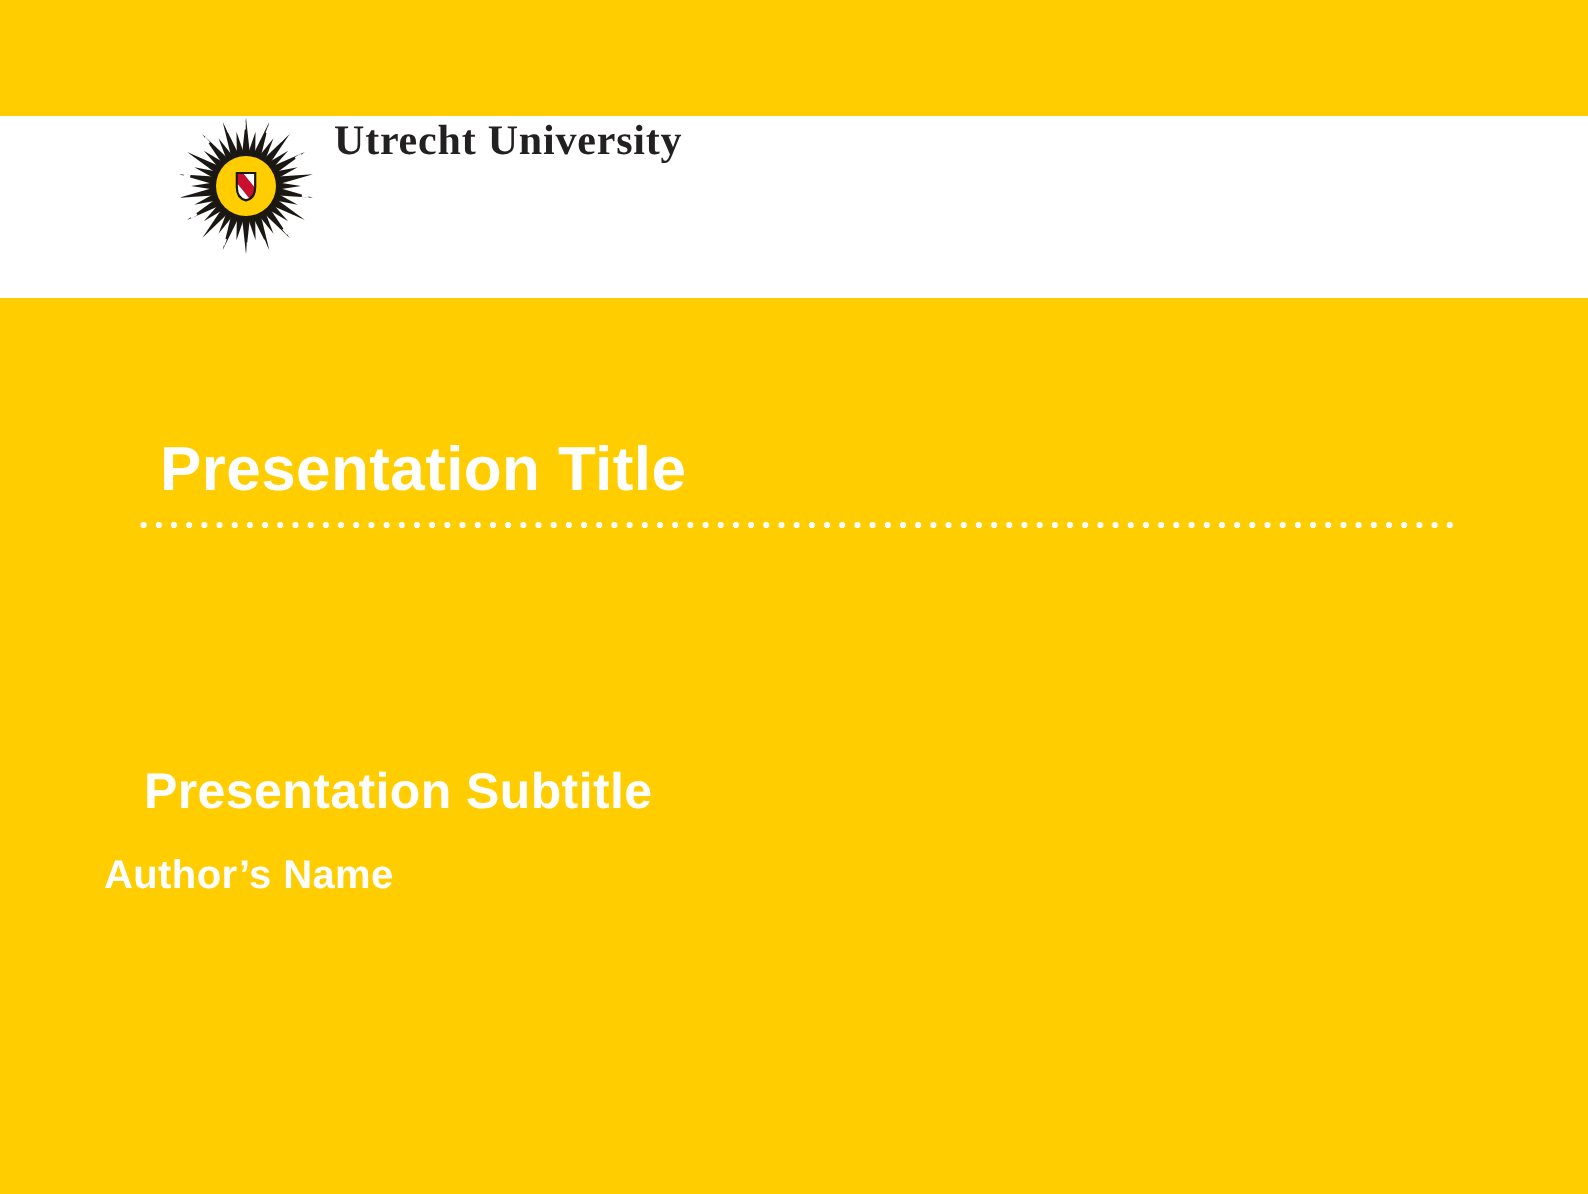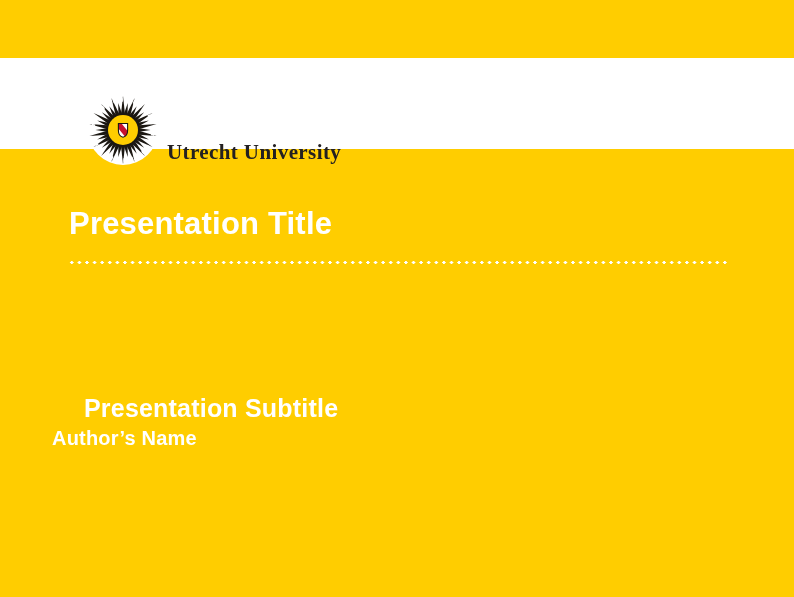--- a/index.html
+++ b/index.html
@@ -21,52 +21,52 @@
   .band-top{
     position:absolute;left:0;top:0;width:794px;height:58px;
     background:var(--yellow);
   }
   .band-white{
     position:absolute;left:0;top:58px;width:794px;height:91px;
     background:var(--white);
   }
   .logo-group{
     position:absolute;left:88px;top:58px;height:91px;
-    display:flex;align-items:flex-end;margin-top:16px;
+    display:flex;align-items:flex-start;
   }
   .emblem{
     width:70px;height:70px;display:block;
   }
   .logo-wordmark{
     margin-left:9px;
     font-family:"Liberation Serif",serif;
     font-weight:bold;
     font-size:21px;
     letter-spacing:0.4px;
     color:var(--ink);
     white-space:nowrap;
   }
   .title{
     position:absolute;left:68px;top:205px;
     font-size:31px;font-weight:bold;color:var(--white);
     letter-spacing:0.2px;
-    margin:1px;
+    margin:12px;
   }
   .dotted-rule{
     position:absolute;left:68px;top:259px;width:662px;height:7px;
     background-image:radial-gradient(circle, var(--white) 1.5px, rgba(255,255,255,0) 1.7px);
     background-size:7.6px 7px;
     background-position:0 center;
     background-repeat:repeat-x;
   }
   .subtitle{
     position:absolute;left:68px;top:378px;
     font-size:25px;font-weight:bold;color:var(--white);
     letter-spacing:0.2px;
-    margin:16px;
+    margin:4px;
   }
   .author{
     position:absolute;left:52px;top:427px;
     font-size:20px;font-weight:bold;color:var(--white);
     letter-spacing:0.2px;
     margin:0;
   }
 </style>
 </head>
 <body>

